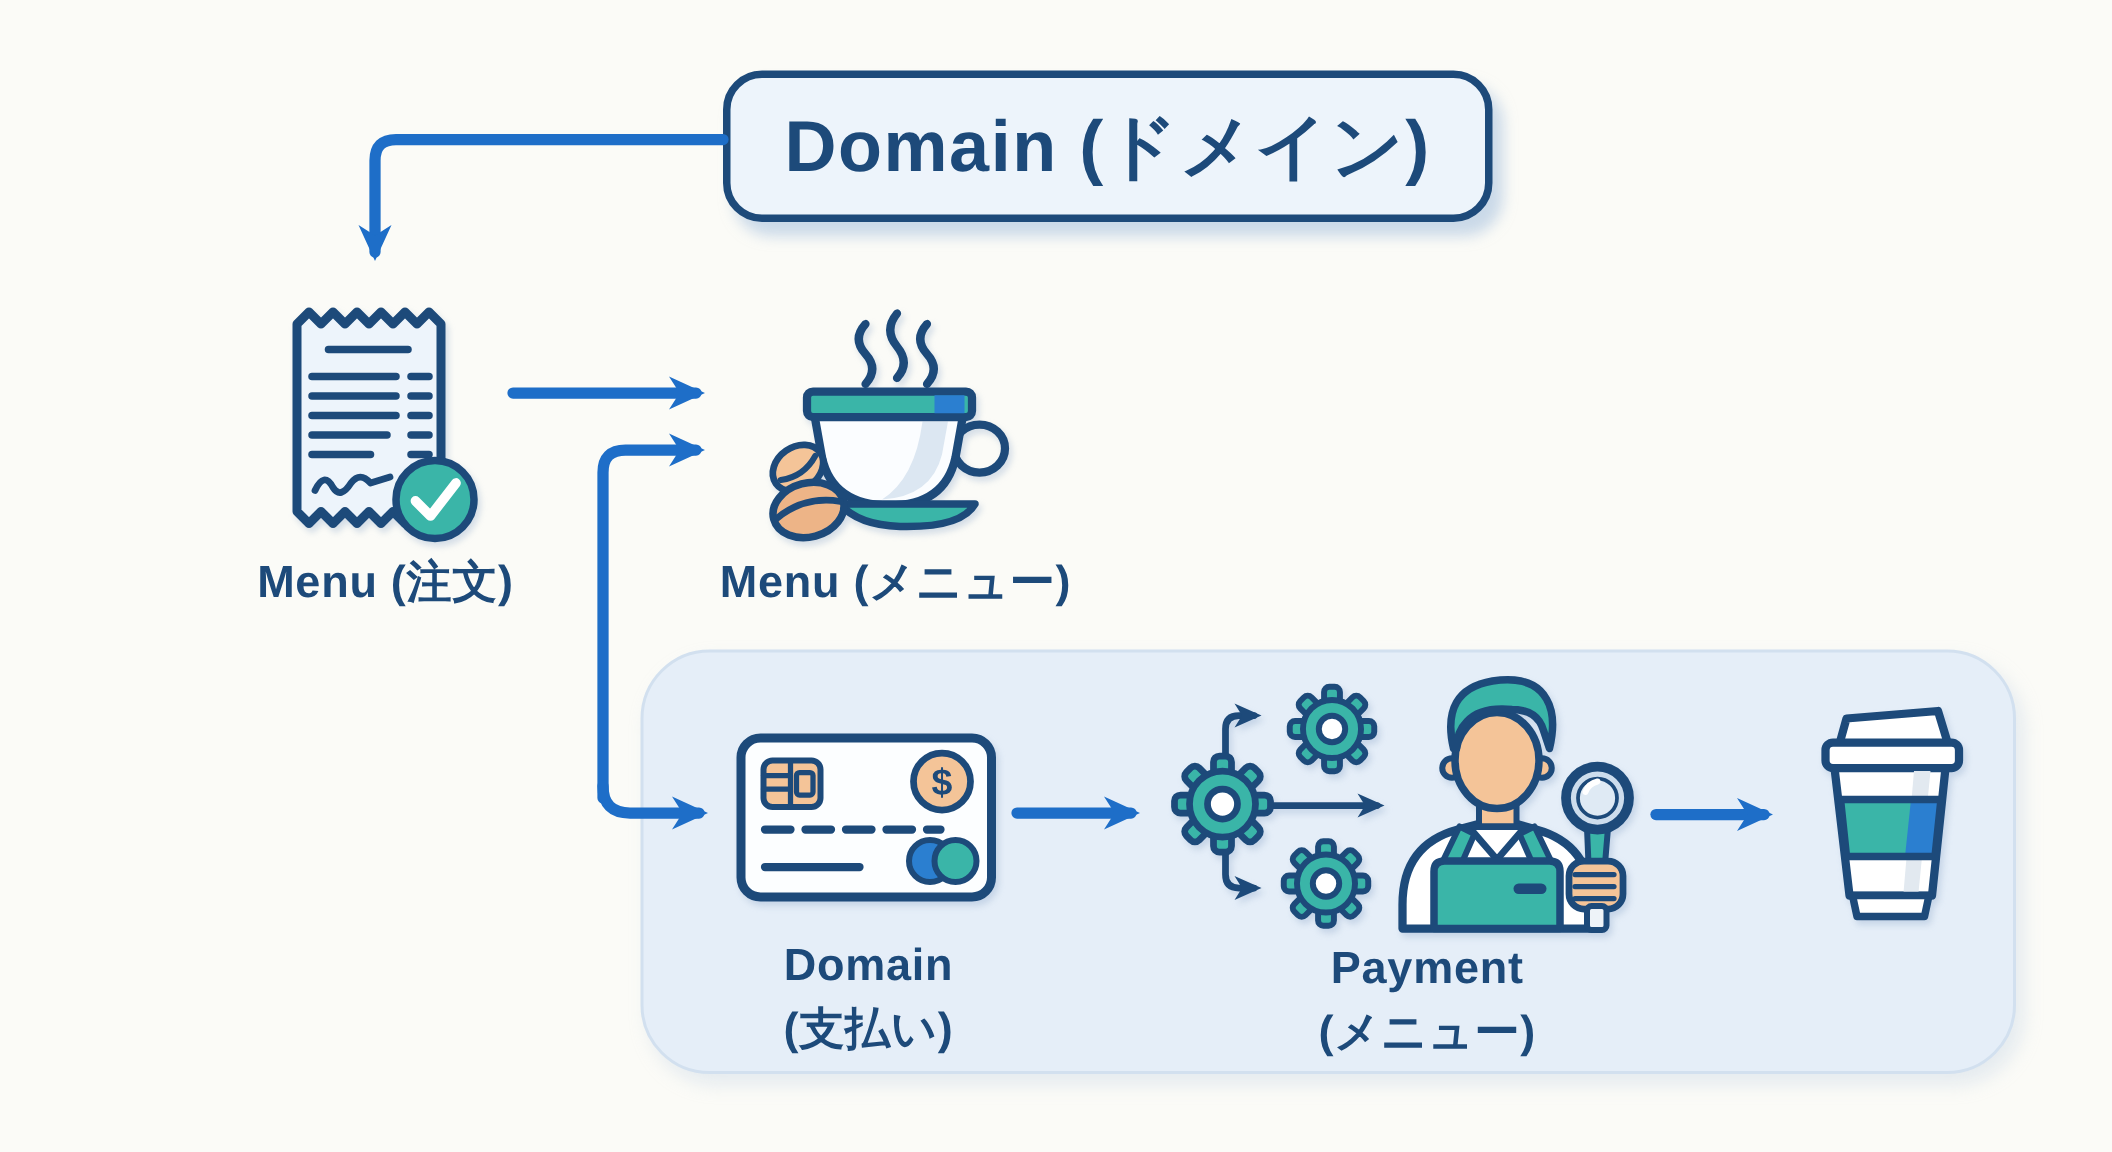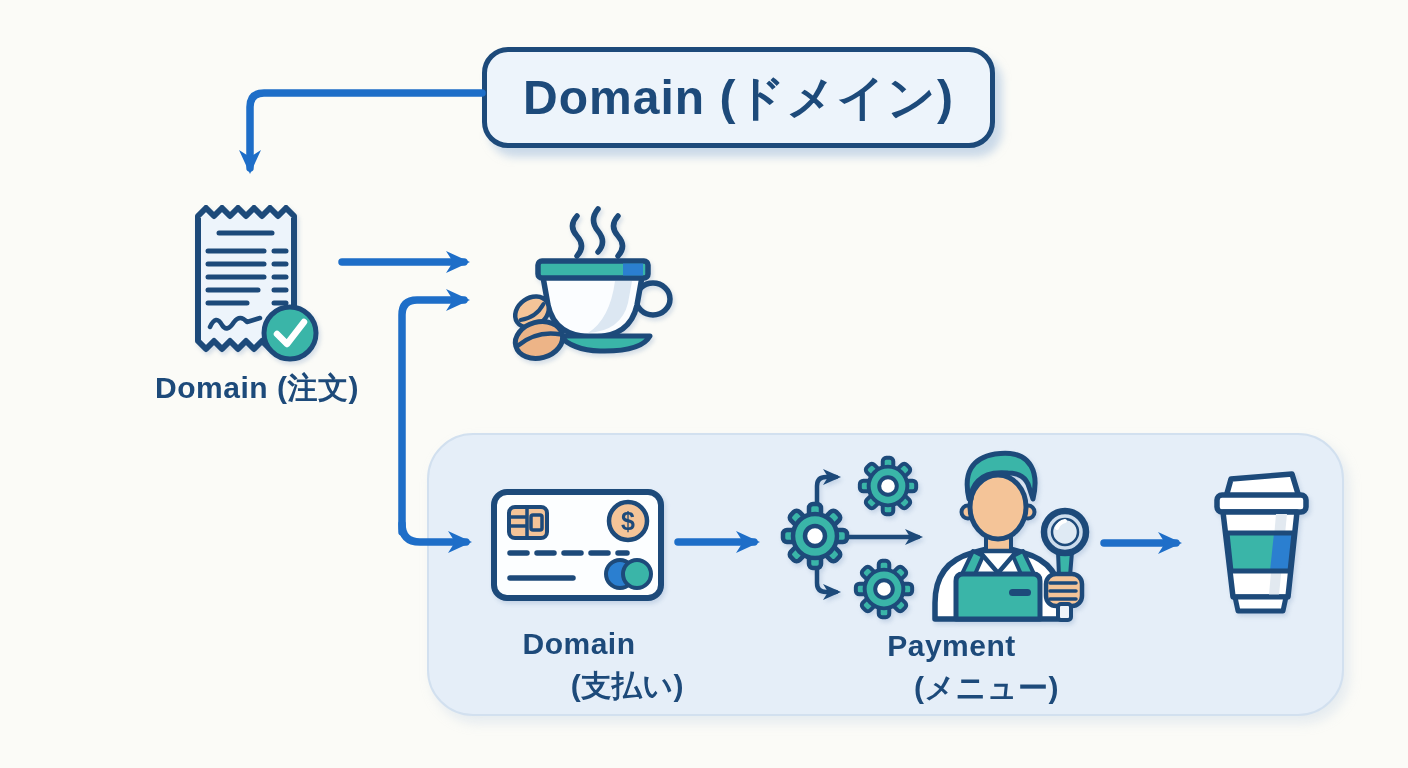--- a/index.html
+++ b/index.html
@@ -19,21 +19,21 @@
   }
   .context-box{
     position:absolute;left:395px;top:433px;width:917px;height:283px;box-sizing:border-box;
     background:var(--panel);border:2px solid var(--panel-border);border-radius:46px;
     box-shadow:5px 7px 12px rgba(190,205,225,.35);
   }
   svg.art{position:absolute;left:0;top:0;pointer-events:none;}
   svg.art *{stroke-linejoin:round;stroke-linecap:round;}
   .ic{filter:drop-shadow(2px 3px 2px rgba(140,165,200,.35));}
   .lbl{position:absolute;color:var(--navy);font-weight:600;font-size:30px;text-align:center;letter-spacing:.5px;}
-  .lbl .l2{display:block;margin-top:5px;text-align:right;}
+  .lbl .l2{display:block;margin-top:5px;}
 </style>
 </head>
 <body>
 
 <div class="stage">
 
   <div class="context-box"></div>
 
   <div class="domain-box">
     <span>Domain (ドメイン)</span>
@@ -173,21 +173,22 @@
       <rect x="1185" y="495" width="89" height="17" rx="5" style="fill:#ffffff;stroke:var(--navy);stroke-width:5.5"></rect>
       <path d="M1191,512 L1201,597 H1256 L1265,512 Z" style="fill:#ffffff;stroke:var(--navy);stroke-width:5.5"></path>
       <path d="M1244,514 L1237,595 H1247 L1255,514 Z" style="fill:#e2e9f0"></path>
       <path d="M1195,533 L1199,571 H1258 L1262,533 Z" style="fill:var(--teal)"></path>
       <path d="M1242,533 H1262 L1258,571 H1238 Z" style="fill:var(--cblue)"></path>
       <path d="M1195,533 L1199,571 H1258 L1262,533 Z" style="fill:none;stroke:var(--navy);stroke-width:5"></path>
       <path d="M1203,597 L1206,611 H1251 L1254,597 Z" style="fill:#ffffff;stroke:var(--navy);stroke-width:5"></path>
     </g>
   </svg>
 
-  <div class="lbl" style="left:105px;top:368px;width:240px">Domain (注文)</div>
+  <div class="lbl" style="left:105px;top:368px;width:240px">Menu (注文)</div>
+  <div class="lbl" style="left:425px;top:368px;width:280px">Menu (メニュー)</div>
   <div class="lbl" style="left:442px;top:627px;width:210px">
     <span>Domain</span>
     <span class="l2">(支払い)</span>
   </div>
   <div class="lbl" style="left:812px;top:629px;width:215px">
     <span>Payment</span>
     <span class="l2">(メニュー)</span>
   </div>
 
 </div>

